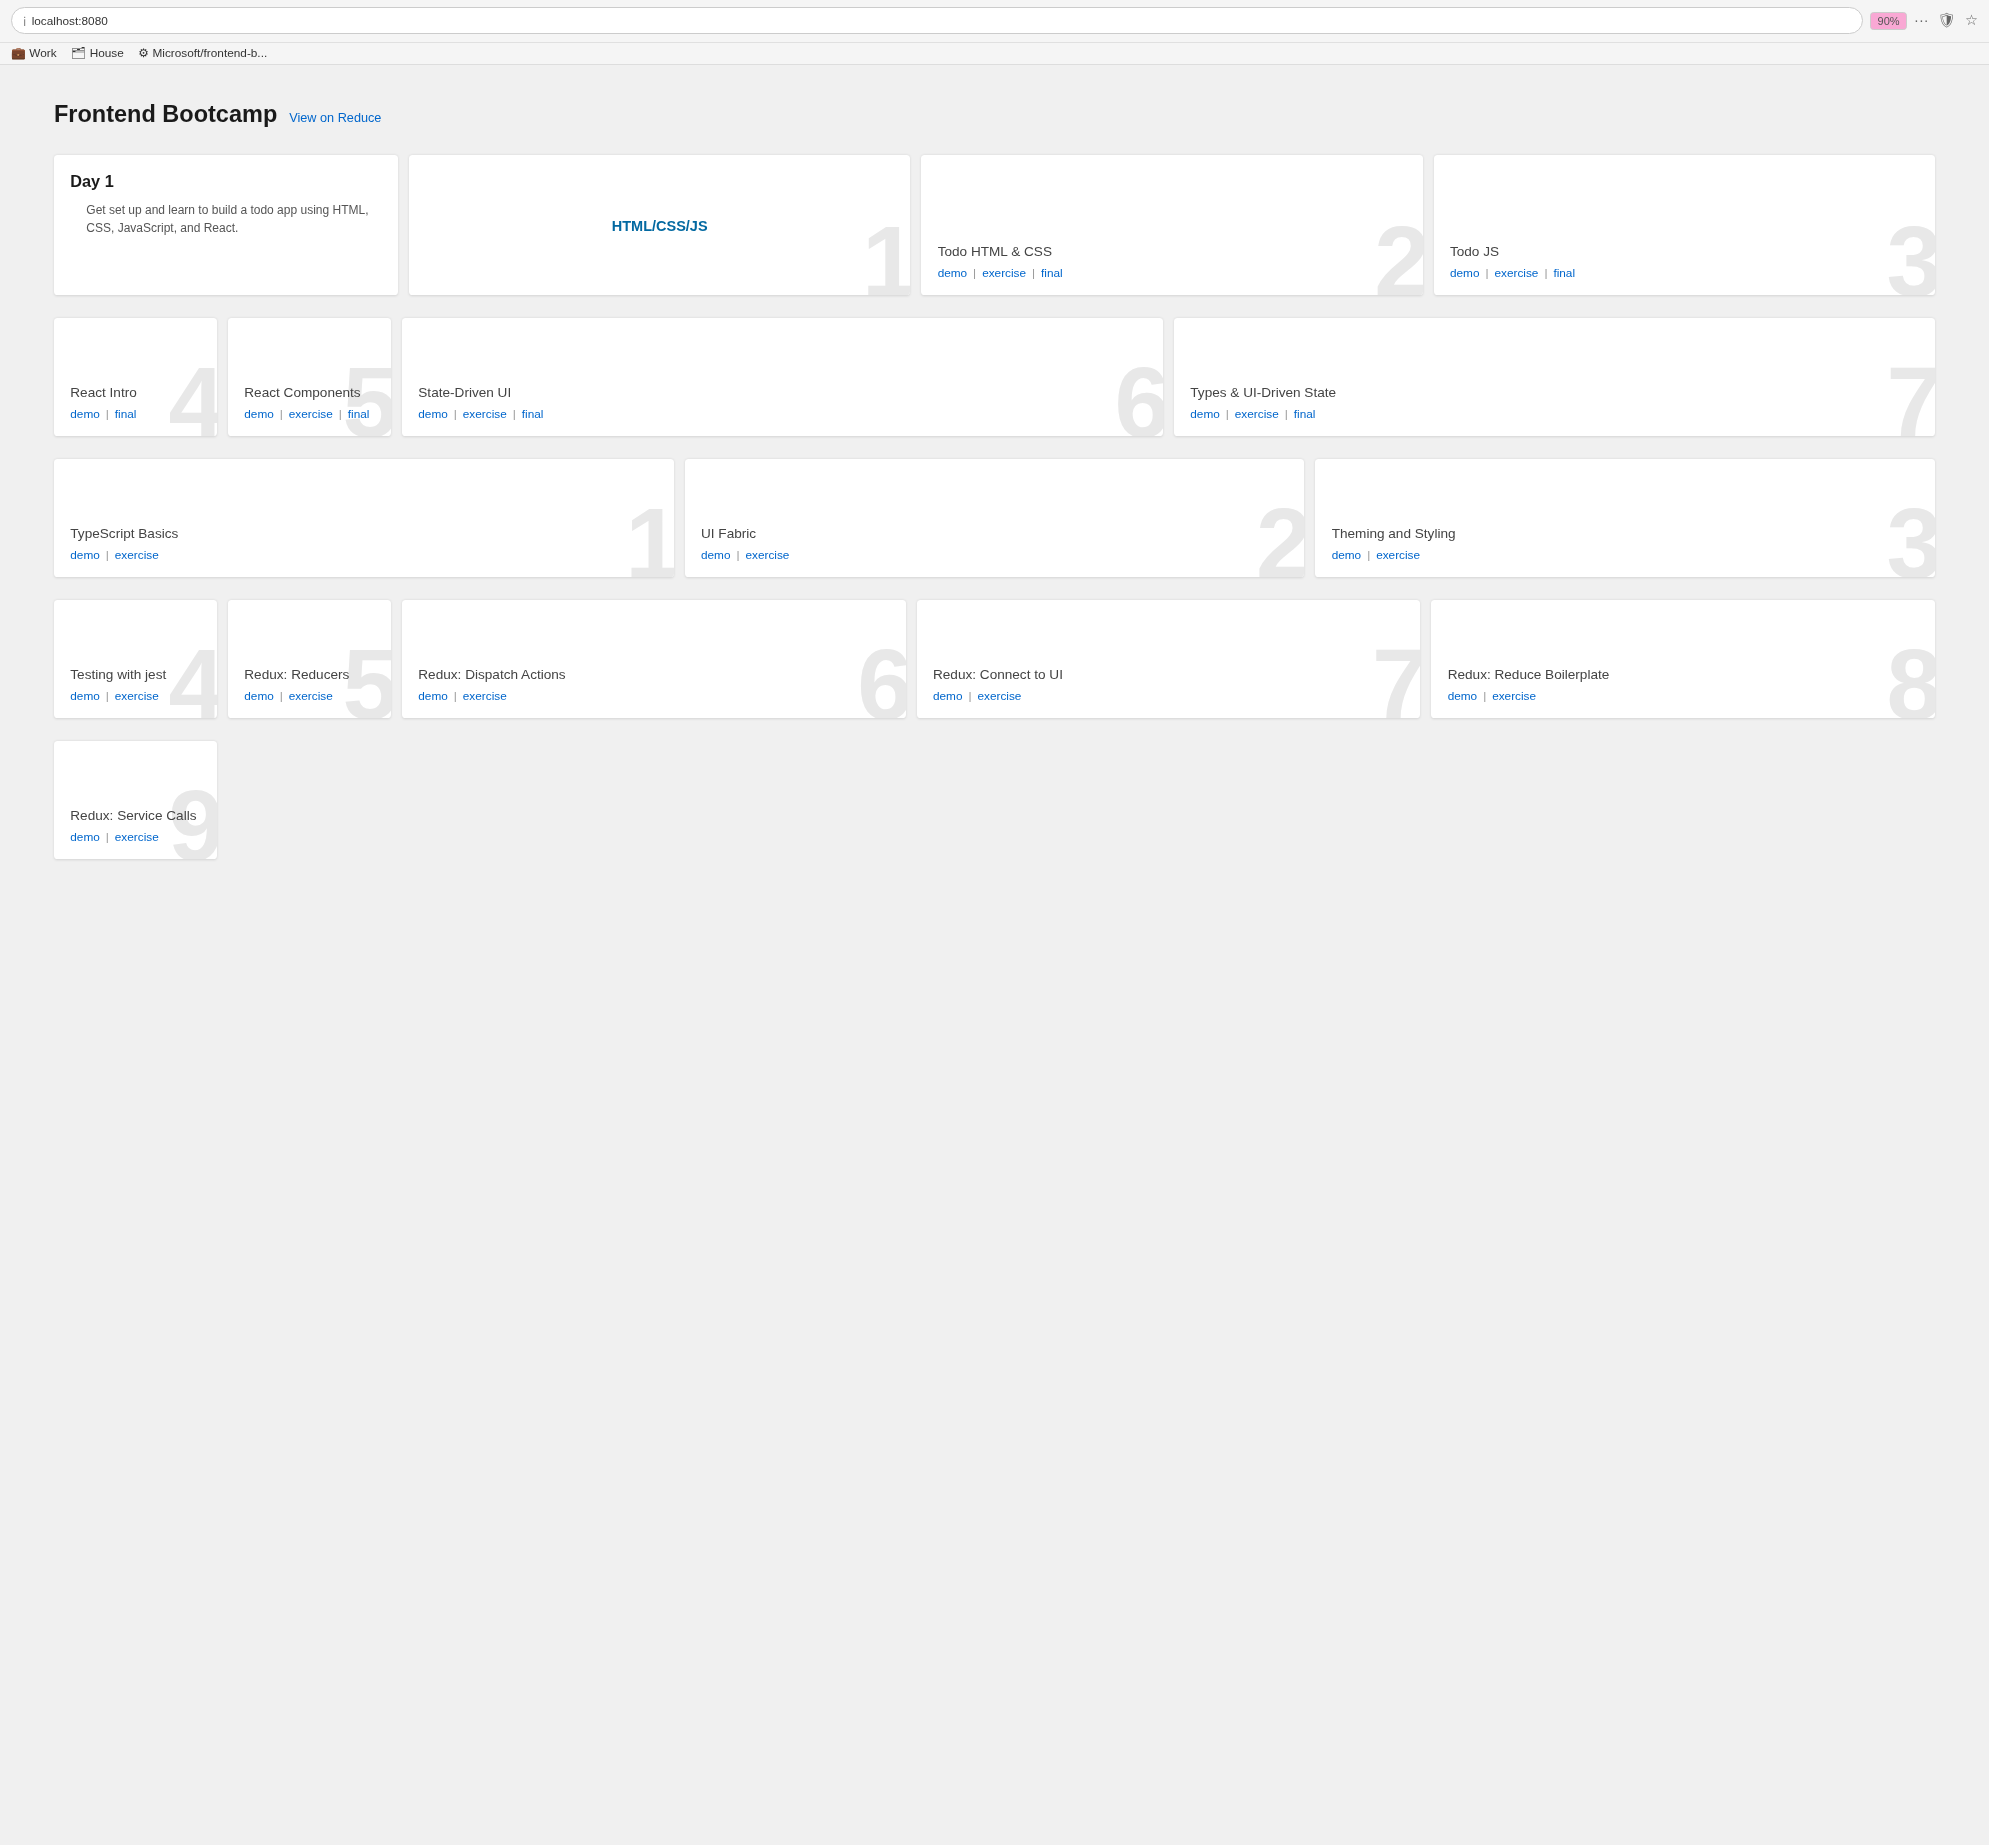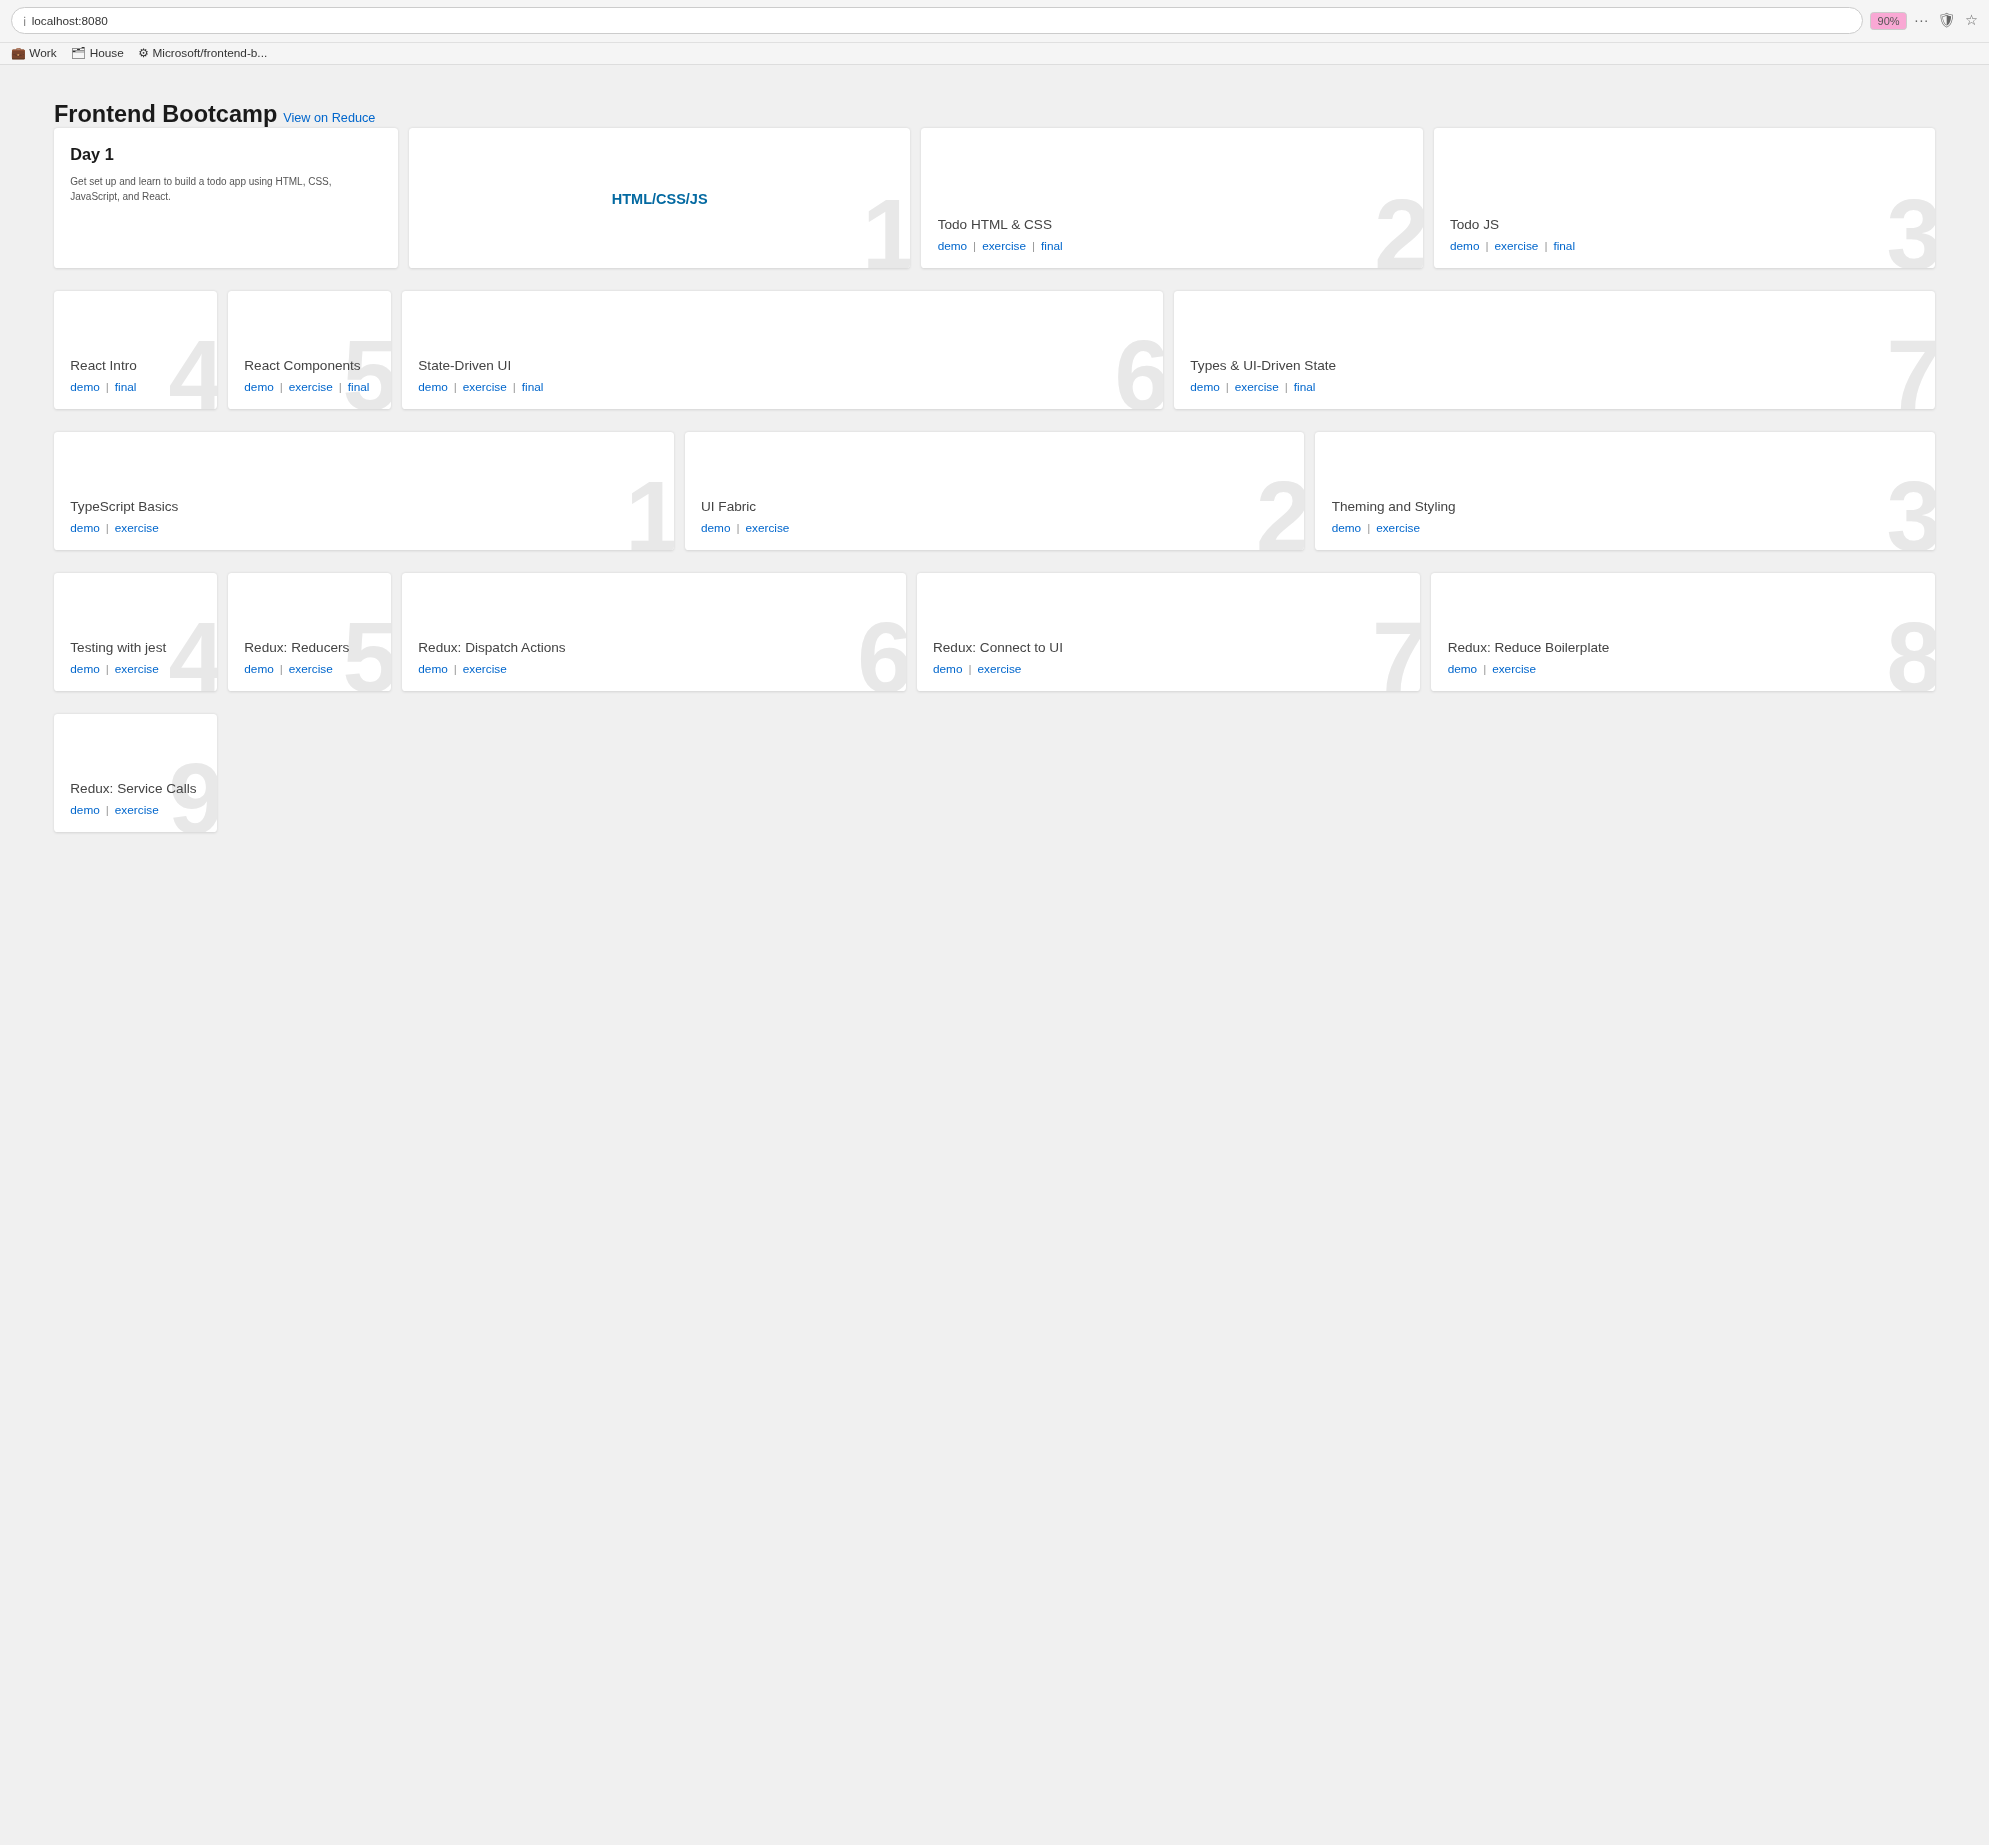--- a/index.html
+++ b/index.html
@@ -72,21 +72,22 @@
     
     .page-content {
       background: #f0f0f0;
       min-height: calc(100vh - 72px);
       padding: 36px 54px 54px 54px;
     }
 
     .page-header {
       display: flex;
       align-items: baseline;
-      gap: 6px;
+      gap: 12px;
+      margin-bottom: 27px;
     }
     .page-title {
       font-size: 23.5px;
       font-weight: 700;
       color: #1a1a1a;
     }
     .github-link {
       color: #0066cc;
       font-size: 12.7px;
       text-decoration: none;
@@ -161,23 +162,24 @@
     .card-day .card-inner {
       justify-content: flex-start;
     }
     .card-day .card-title {
       font-size: 16.3px;
       font-weight: 700;
       color: #1a1a1a;
       margin-bottom: 9px;
     }
     .card-day .card-desc {
-      font-size: 10px;
+      font-size: 12px;
       color: #555;
       line-height: 1.5;
+      margin-left: 16px;
     }
 
     
     .card-link-only {
       flex: 1;
       min-height: 118px;
     }
     .card-link-only .card-inner {
       justify-content: center;
       align-items: center;

